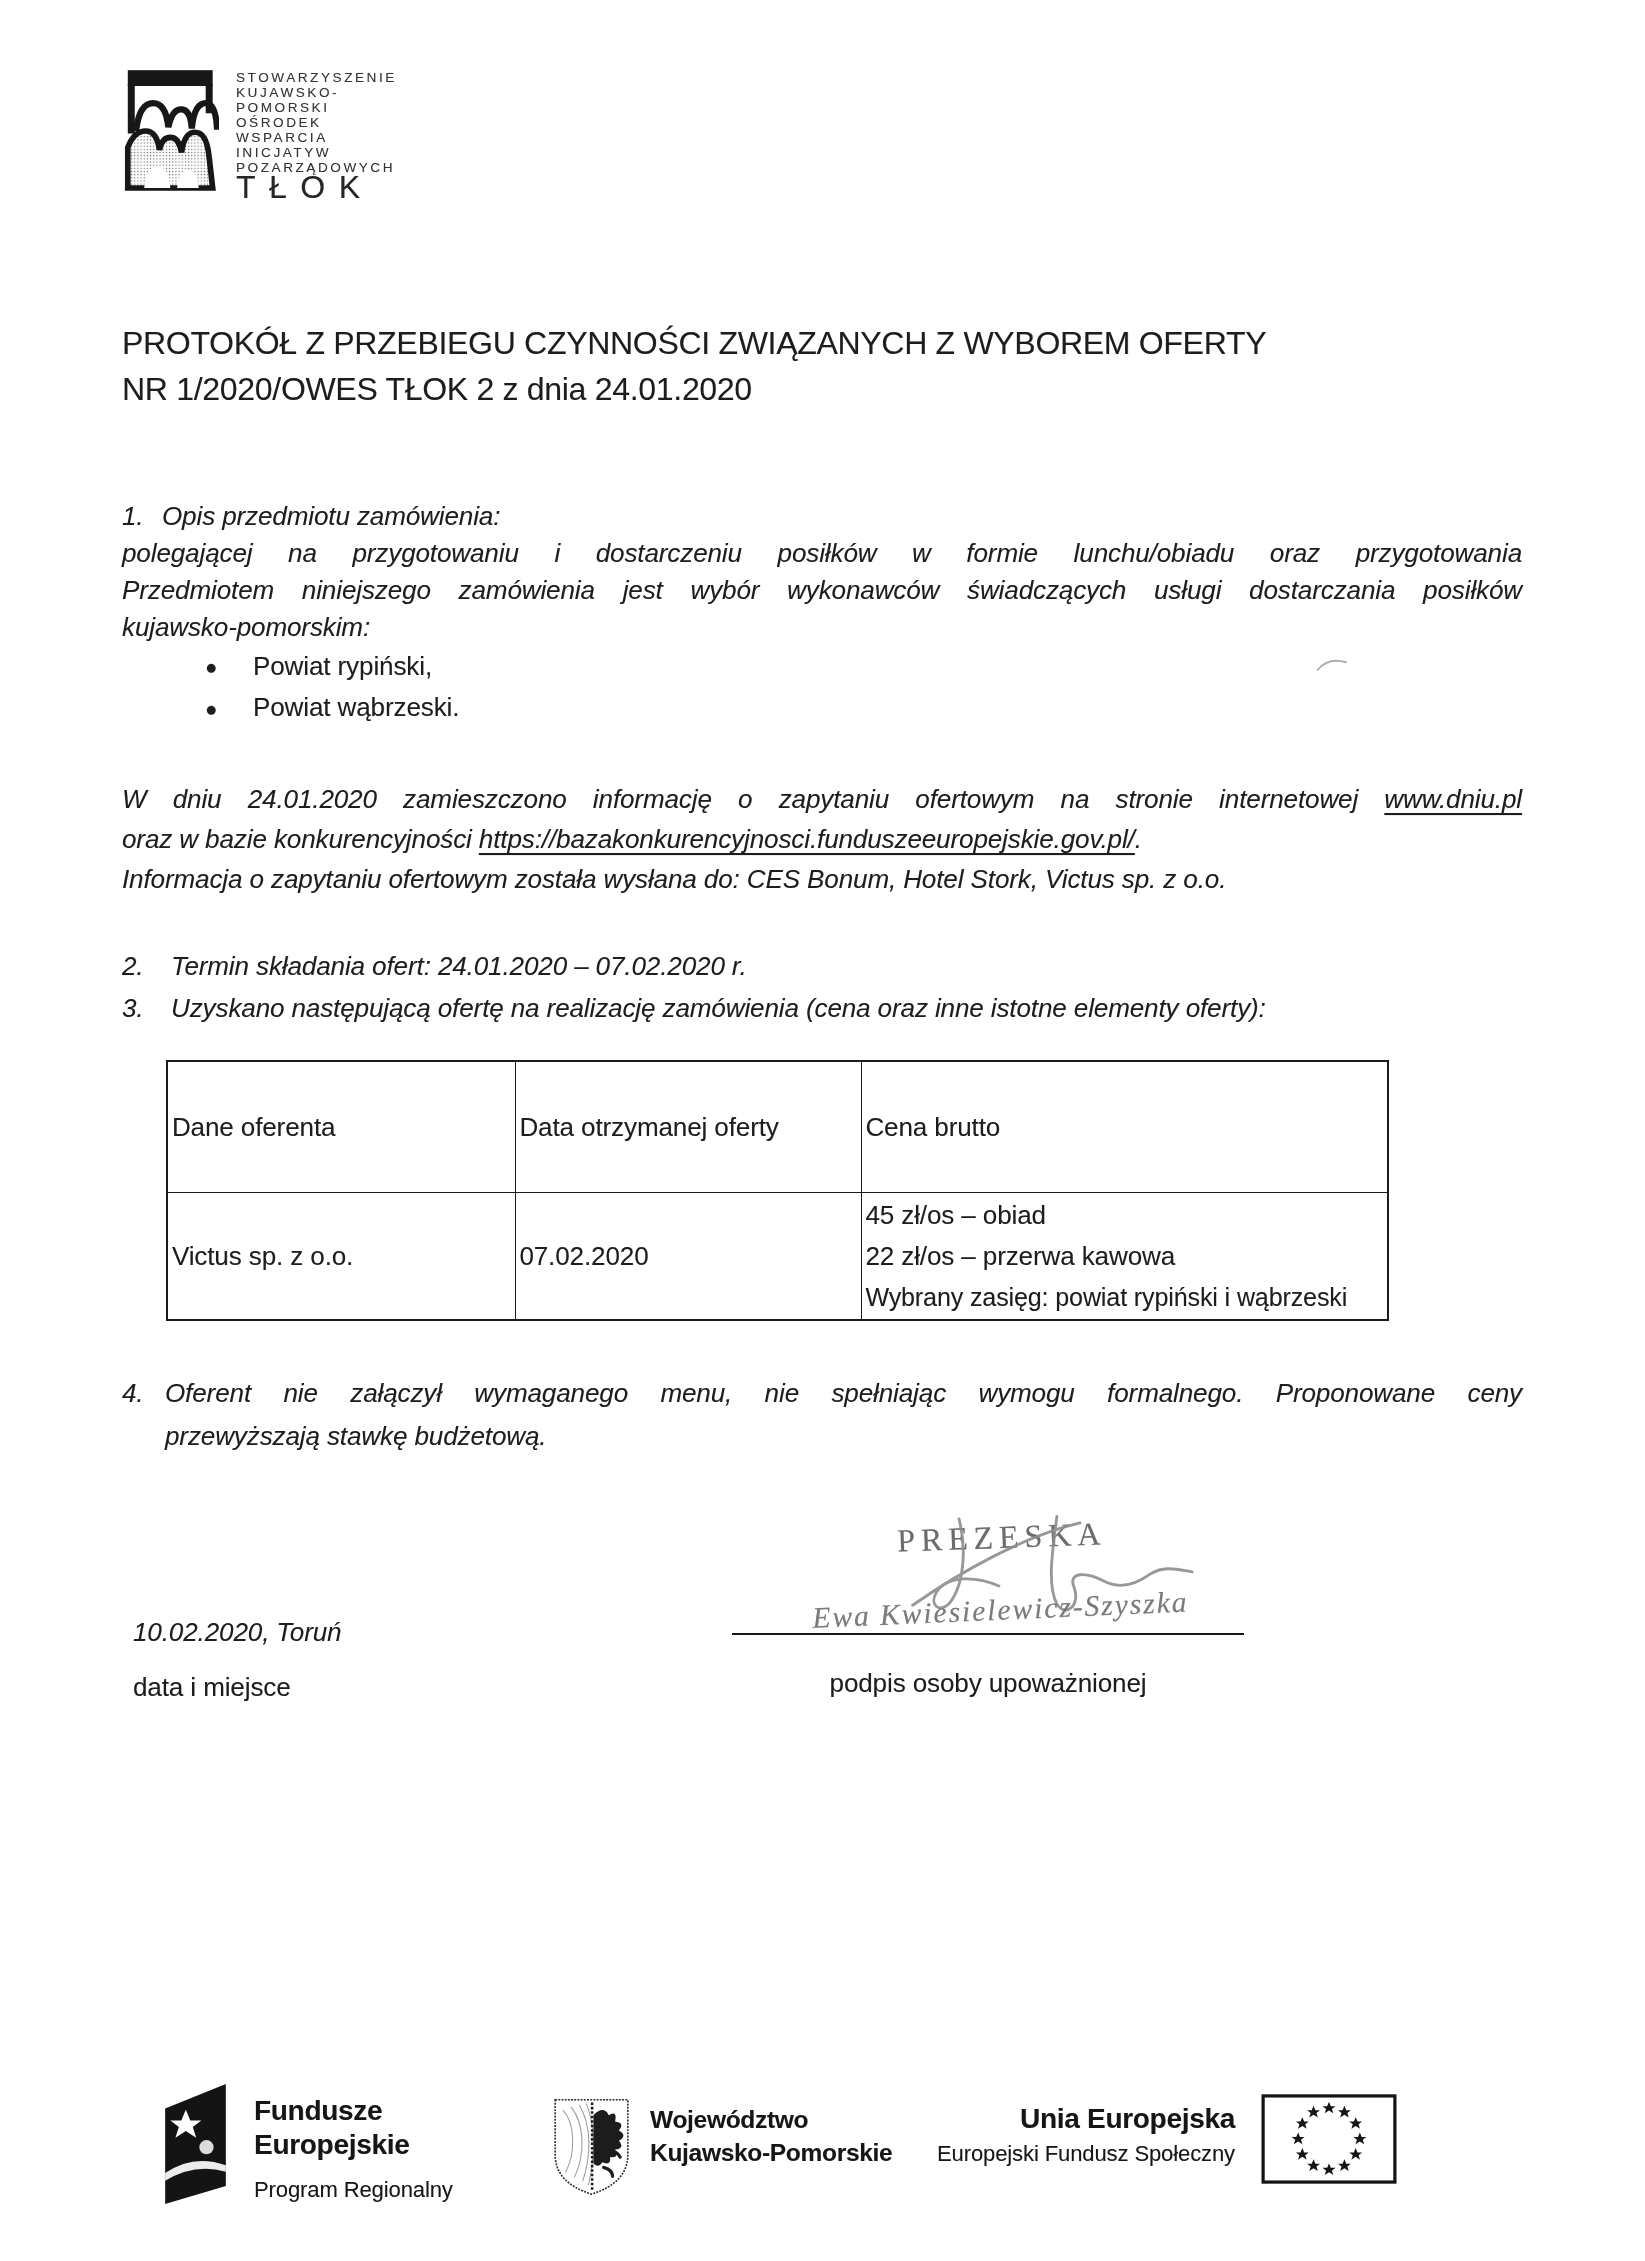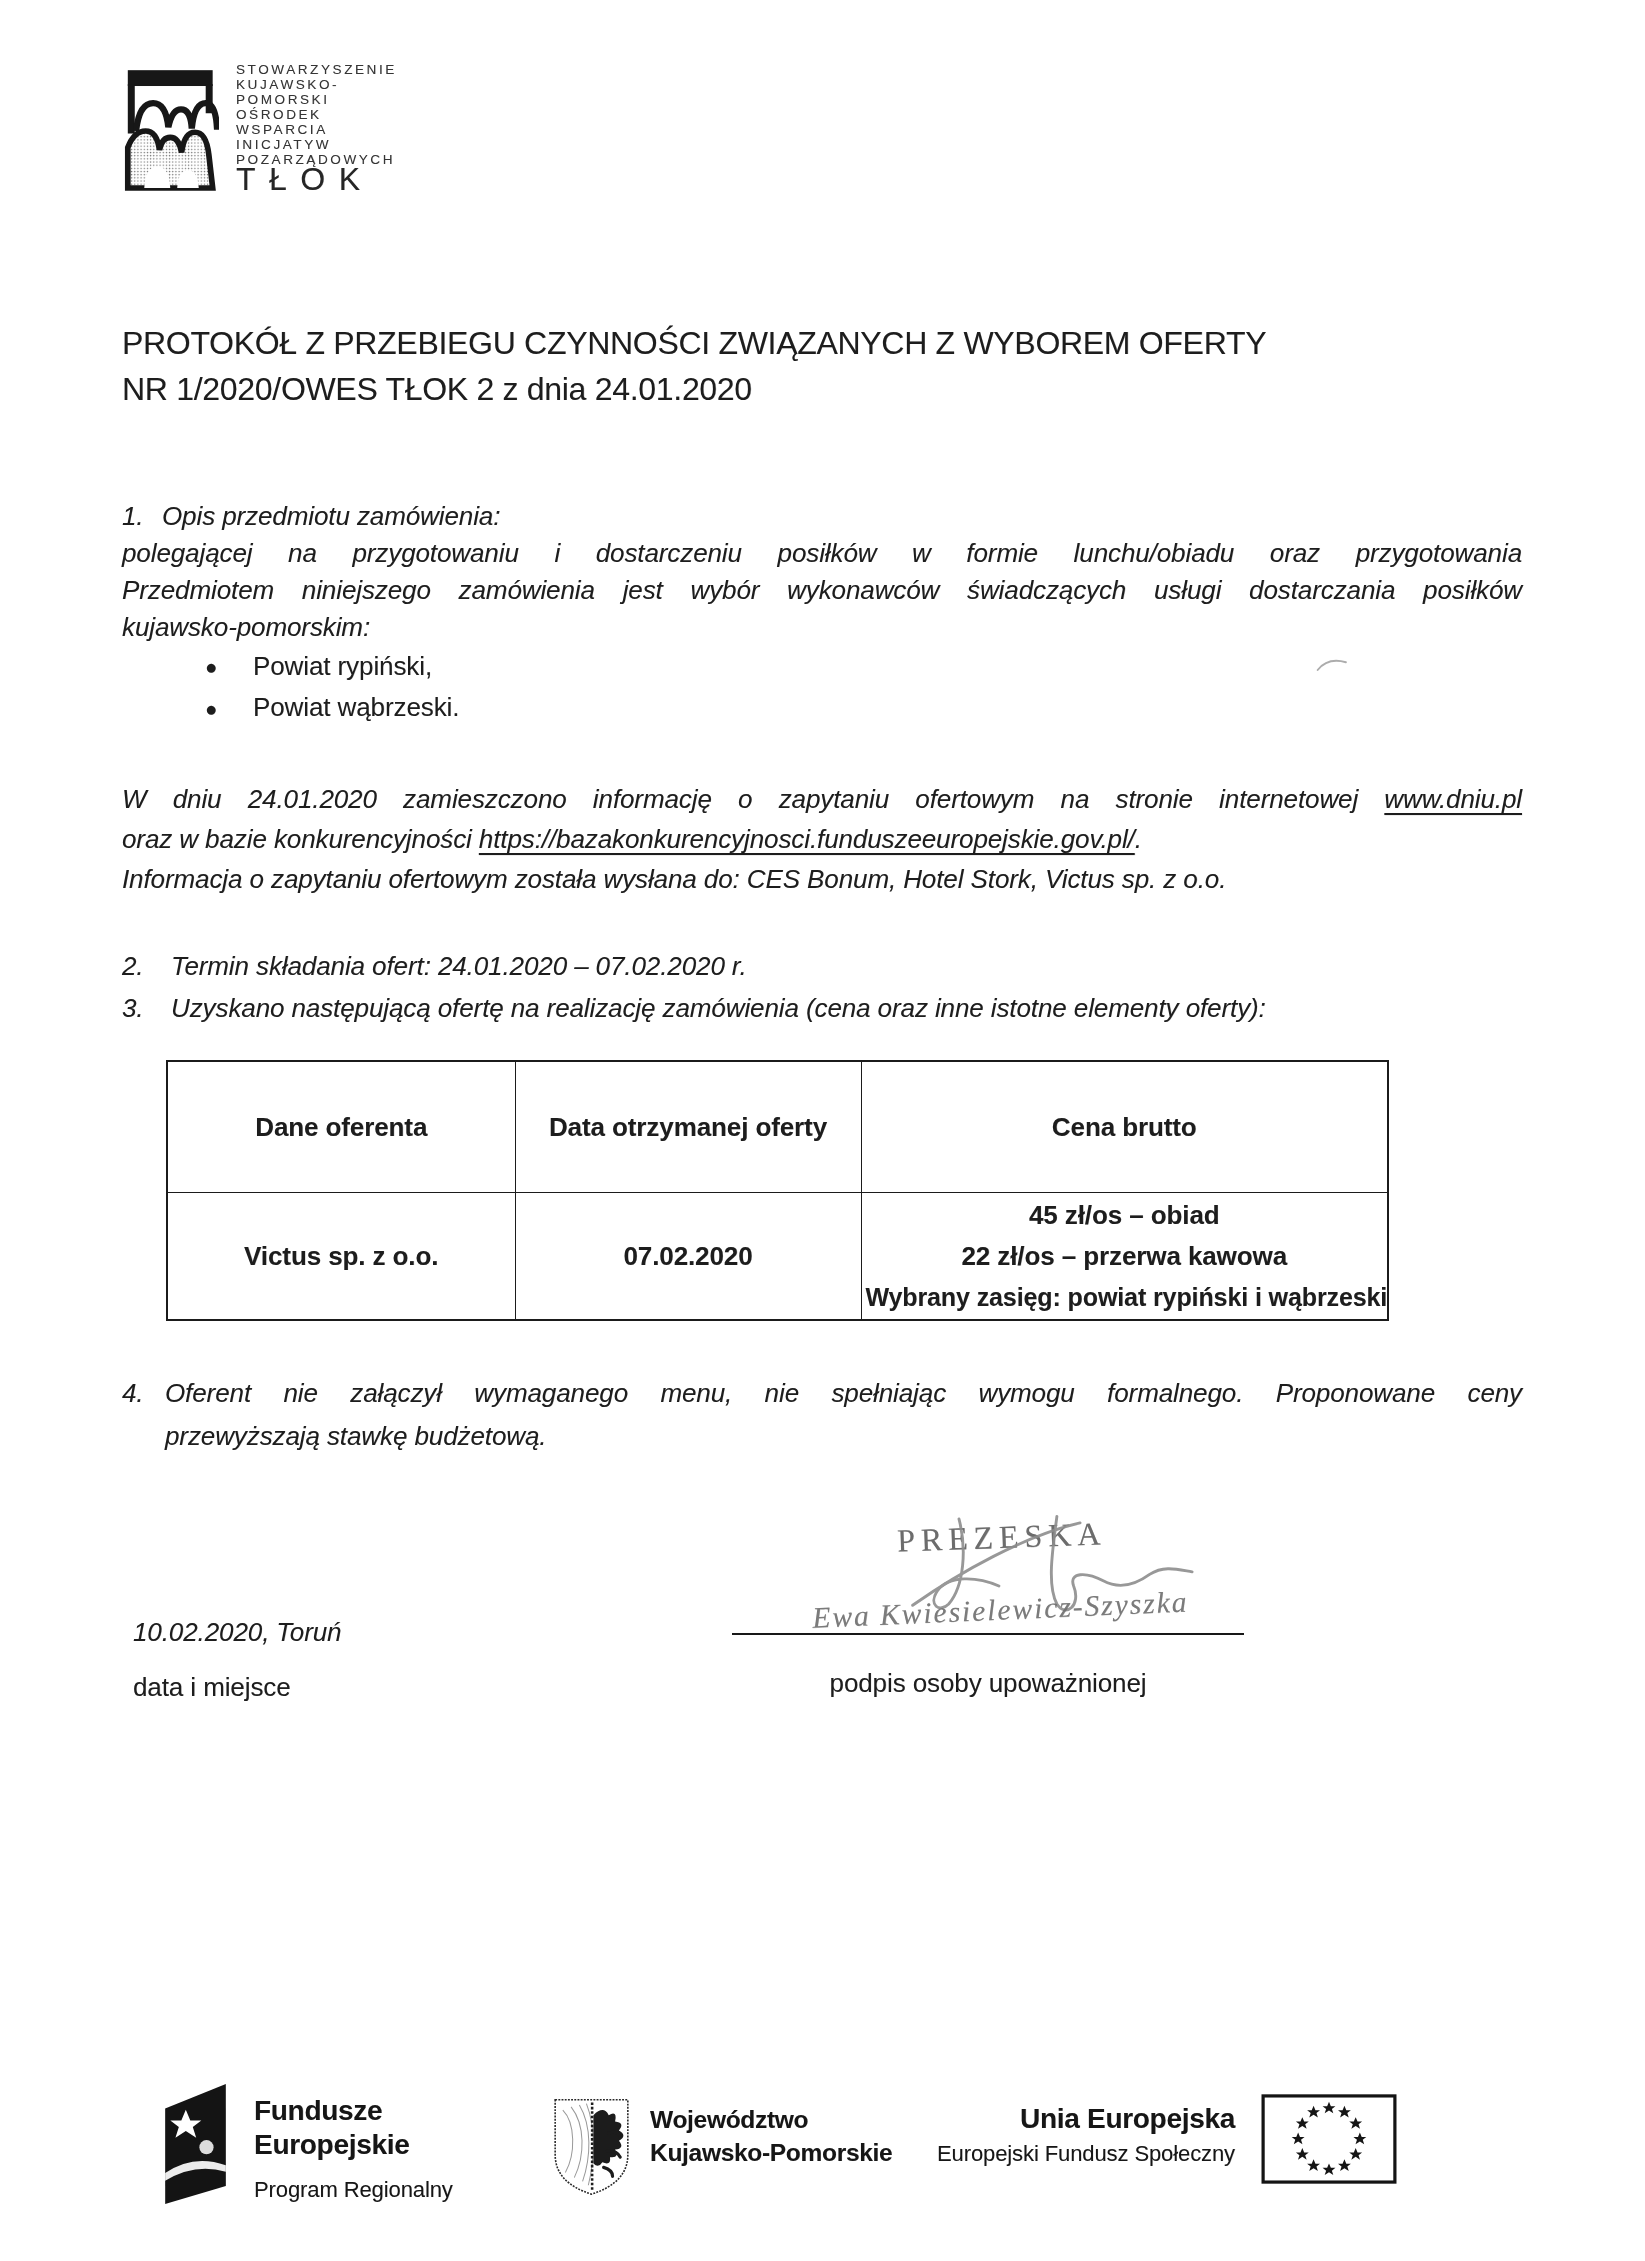--- a/index.html
+++ b/index.html
@@ -6,21 +6,21 @@
   .page{
     position:relative;width:1645px;height:2261px;background:#fff;
     font-family:"Liberation Sans",sans-serif;color:#1d1d1d;font-size:26px;
     letter-spacing:-0.1px;overflow:hidden;
     text-shadow:0.3px 0.3px 0.5px rgba(45,45,45,.30);
   }
   .abs{position:absolute;}
 
   
   .tlok-mark{left:124px;top:62px;width:95px;height:131px;}
-  .org-text{left:236px;top:62px;font-size:13.5px;line-height:15px;letter-spacing:2.6px;color:#353535;font-weight:400;}
+  .org-text{left:236px;top:70px;font-size:13.5px;line-height:15px;letter-spacing:2.6px;color:#353535;font-weight:400;}
   .org-name{margin-top:4.5px;font-size:32px;letter-spacing:13.5px;color:#262626;}
 
   
   .title{left:122px;top:320px;width:1400px;text-align:left;font-size:32px;line-height:46px;letter-spacing:-0.3px;}
 
   
   .block{left:122px;width:1400px;}
   .line{line-height:37px;font-style:italic;}
   .lh62 .line{line-height:40px;}
   .lh63 .line{line-height:41px;}
@@ -35,21 +35,21 @@
   .lnk{text-decoration:underline;text-decoration-thickness:1.9px;text-underline-offset:4.5px;color:#1d1d1d;cursor:pointer;}
 
   .sec1{top:498px;}
   .info{top:779px;}
   .item2{top:946px;}
   .item3{top:988px;}
   .item4{top:1372px;}
 
   
   .offer-table{left:166px;top:1060px;width:1221px;border-collapse:collapse;table-layout:fixed;}
-  .offer-table td{border:1.9px solid #1b1b1b;text-align:center;vertical-align:middle;padding:0 3.9px;font-weight:bold;}
+  .offer-table td{border:1.9px solid #1b1b1b;text-align:left;vertical-align:middle;padding:0 3.9px;}
   .offer-table{border:2.6px solid #1b1b1b;}
   .offer-table .hrow td{height:130px;}
   .offer-table .drow td{height:126px;}
   .price-lines div{line-height:41px;}
   .price-lines .tight{white-space:nowrap;font-size:25px;}
 
   
   .sig-svg{left:722px;top:1510px;width:541px;height:132px;}
   .sig-line{left:732px;top:1633px;width:512px;height:0;border-top:2.6px solid #181818;}
   .sign-label{left:732px;top:1668px;width:512px;text-align:center;}

